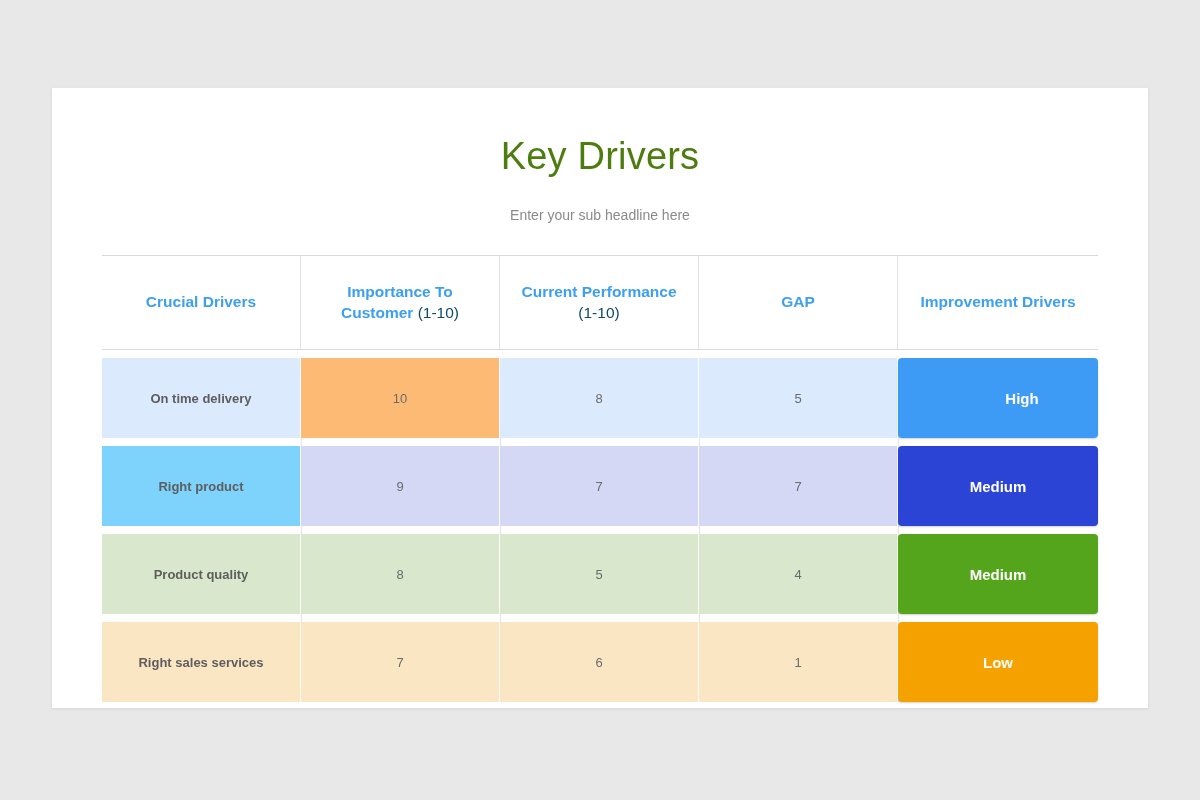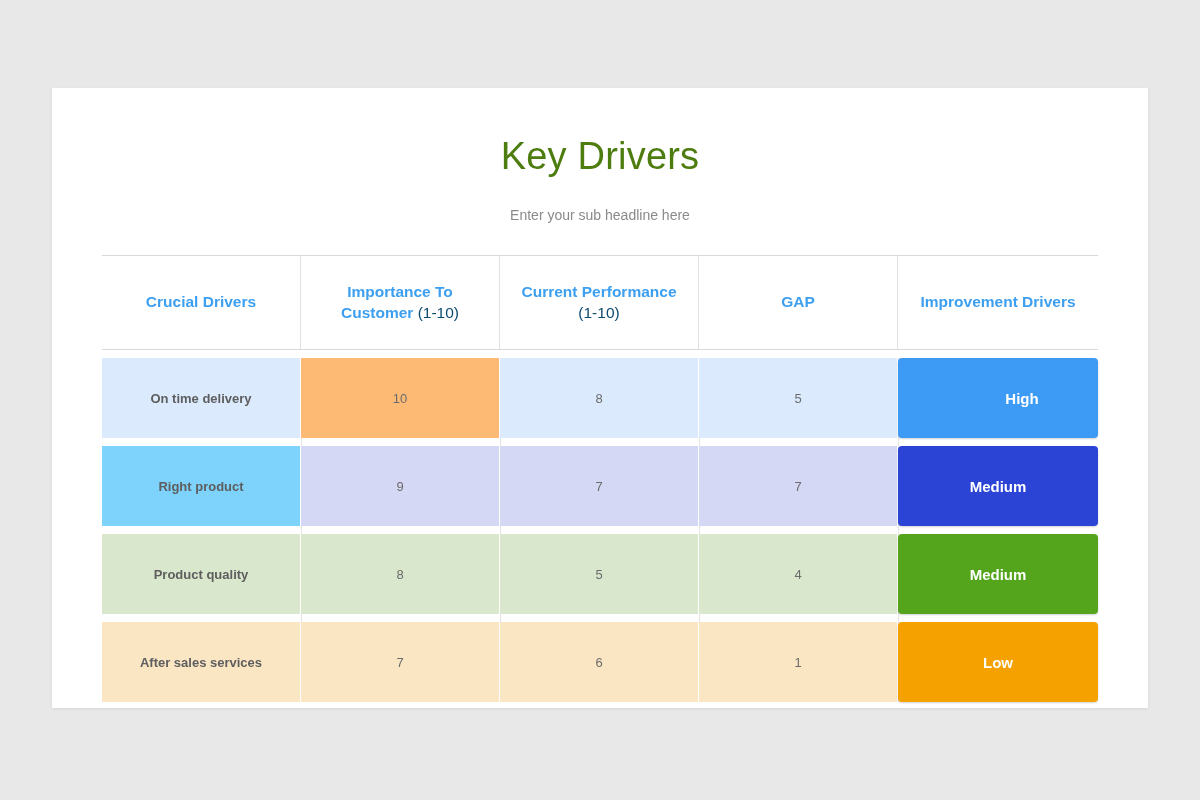--- a/index.html
+++ b/index.html
@@ -167,21 +167,21 @@
 
       <div class="grid data-row" id="row2">
         <div class="cell label" style="background: rgb(217, 232, 205);">Product quality</div>
         <div class="cell" style="background: rgb(217, 232, 205);">8</div>
         <div class="cell" style="background: rgb(217, 232, 205);">5</div>
         <div class="cell" style="background: rgb(217, 232, 205);">4</div>
         <div class="cell priority" style="background: rgb(85, 165, 28);">Medium</div>
       </div>
 
       <div class="grid data-row" id="row3">
-        <div class="cell label" style="background: rgb(251, 230, 196);">After sales services</div>
+        <div class="cell label" style="background: rgb(251, 230, 196);">Right sales services</div>
         <div class="cell" style="background: rgb(251, 230, 196);">7</div>
         <div class="cell" style="background: rgb(251, 230, 196);">6</div>
         <div class="cell" style="background: rgb(251, 230, 196);">1</div>
         <div class="cell priority" style="background: rgb(245, 161, 0);">Low</div>
       </div>
     </div>
 
   </div>
 </div>
 

